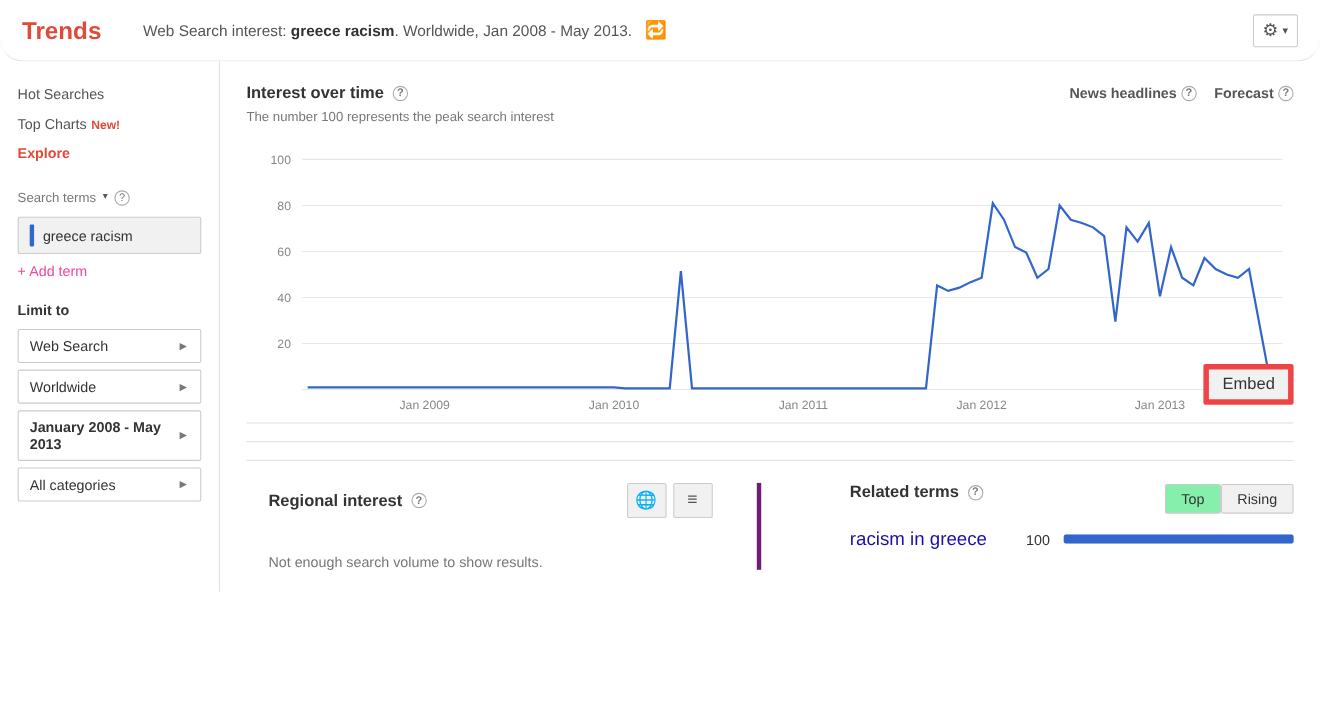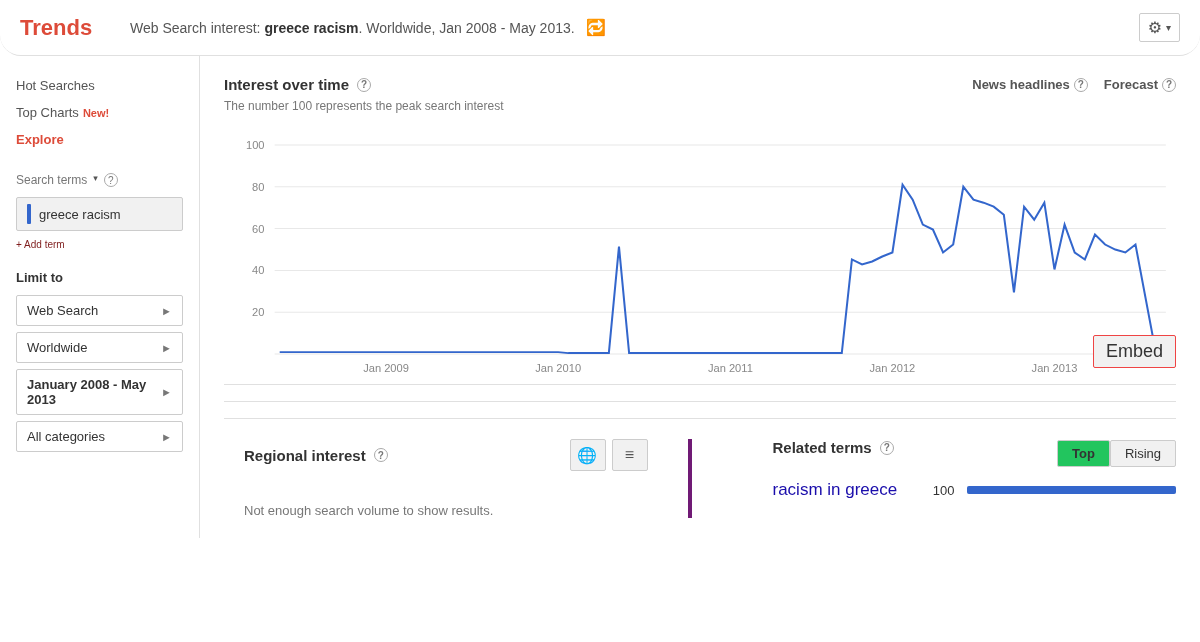--- a/index.html
+++ b/index.html
@@ -128,22 +128,22 @@
       height: 20px;
       background: #3366cc;
       margin-right: 8px;
       border-radius: 1px;
     }
     .search-term-label {
       font-size: 13px;
       color: #333;
     }
     .add-term {
-      color: #7f1d1d;
-      font-size: 10px;
+      color: #ec4899;
+      font-size: 13px;
       cursor: pointer;
     }
 
     .limit-to-section {
       margin-top: 20px;
       padding: 0 16px;
     }
     .limit-to-title {
       font-size: 13px;
       font-weight: bold;
@@ -216,24 +216,24 @@
     .chart-svg {
       width: 100%;
       height: 100%;
     }
 
     .embed-btn {
       position: absolute;
       bottom: 16px;
       right: 0;
       background: #f1f1f1;
-      border: 1px solid #ef4444;
+      border: 5px solid #ef4444;
       border-radius: 2px;
       padding: 5px 12px;
-      font-size: 18px;
+      font-size: 15px;
       cursor: pointer;
       color: #333;
     }
 
     
     .bottom-sections {
       display: flex;
       gap: 0;
       margin-top: 16px;
       border-top: 1px solid #e0e0e0;
@@ -281,22 +281,22 @@
     .tab-btn {
       padding: 5px 14px;
       border: 1px solid #ccc;
       border-radius: 2px;
       background: #f1f1f1;
       font-size: 13px;
       cursor: pointer;
       color: #333;
     }
     .tab-btn.active {
-      background: #22c55e;
-      font-weight: bold;
+      background: #86efac;
+      font-weight: normal;
     }
 
     .no-data-msg {
       color: #777;
       font-size: 13px;
       margin-top: 20px;
     }
 
     .related-term-row {
       display: flex;

